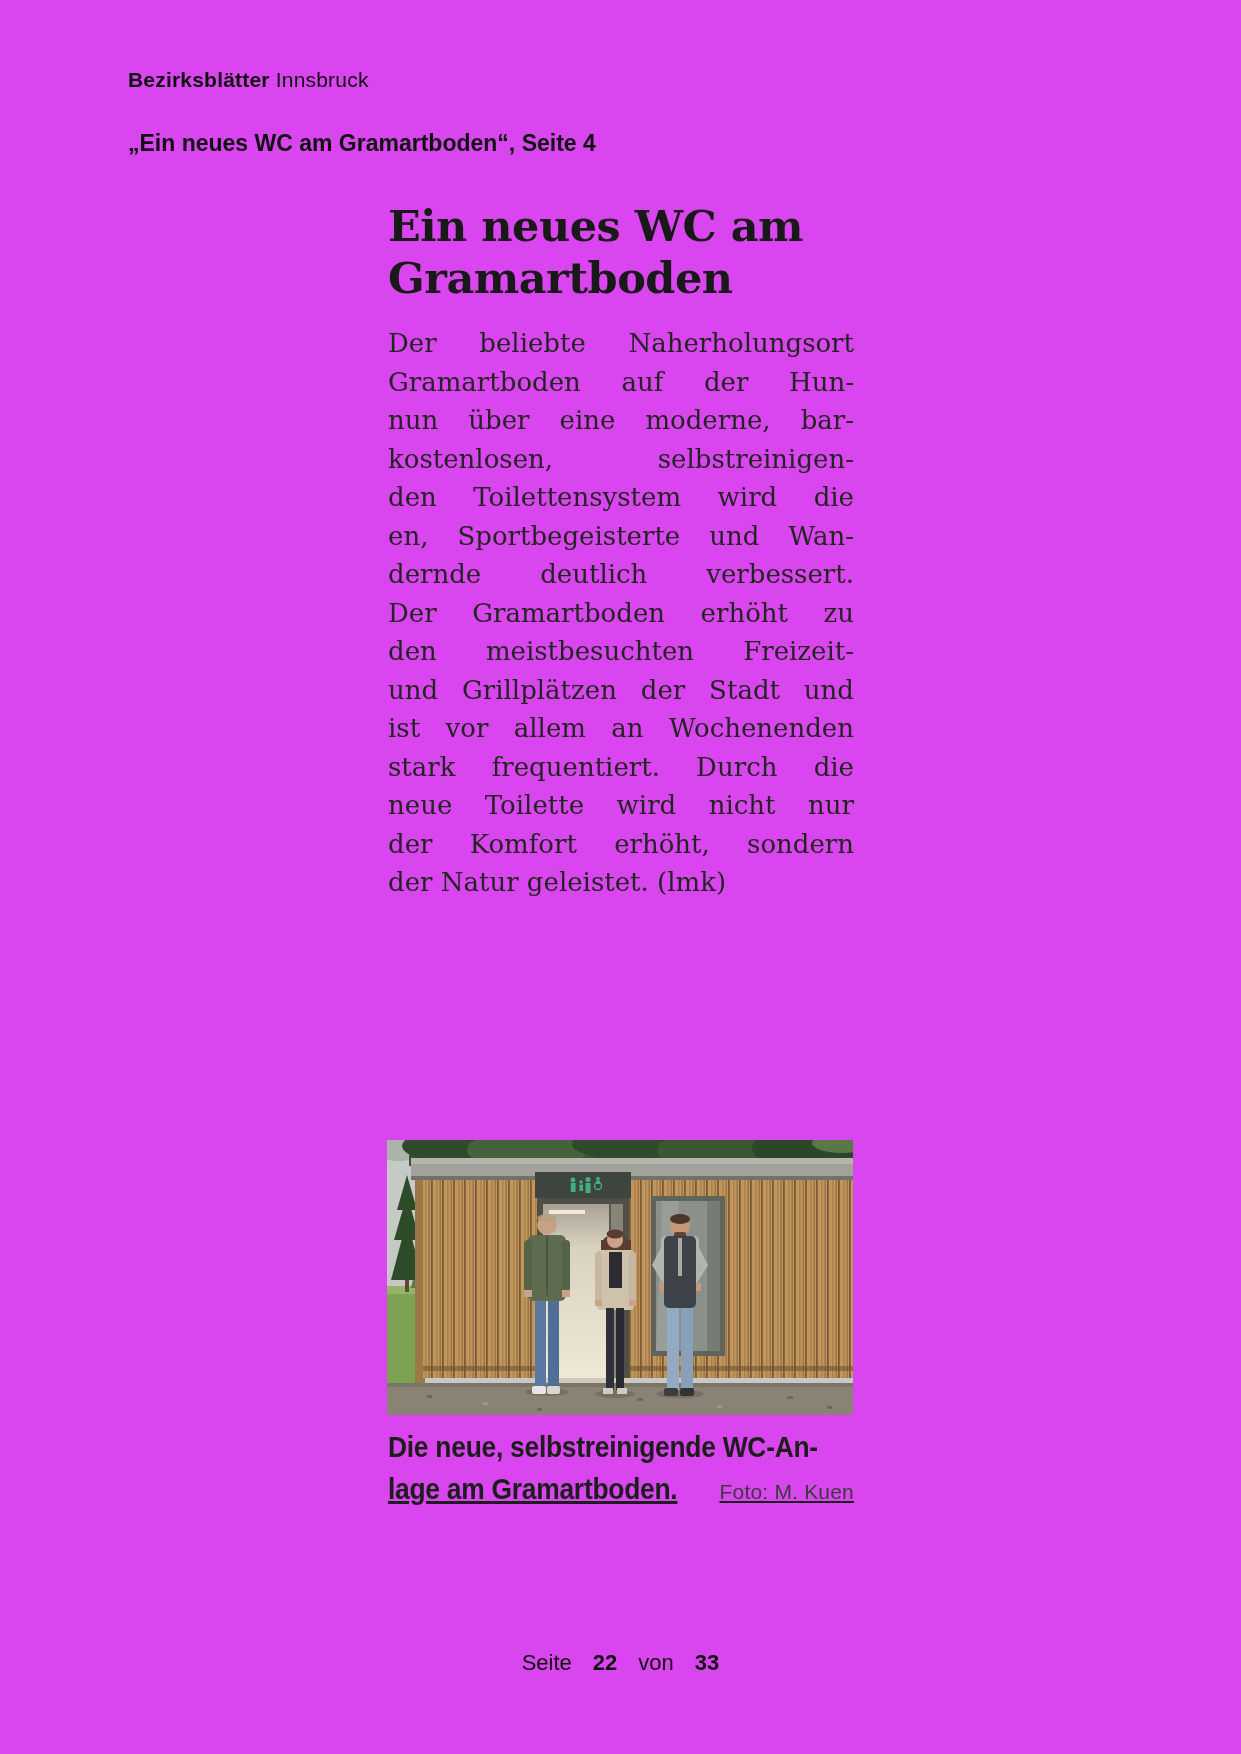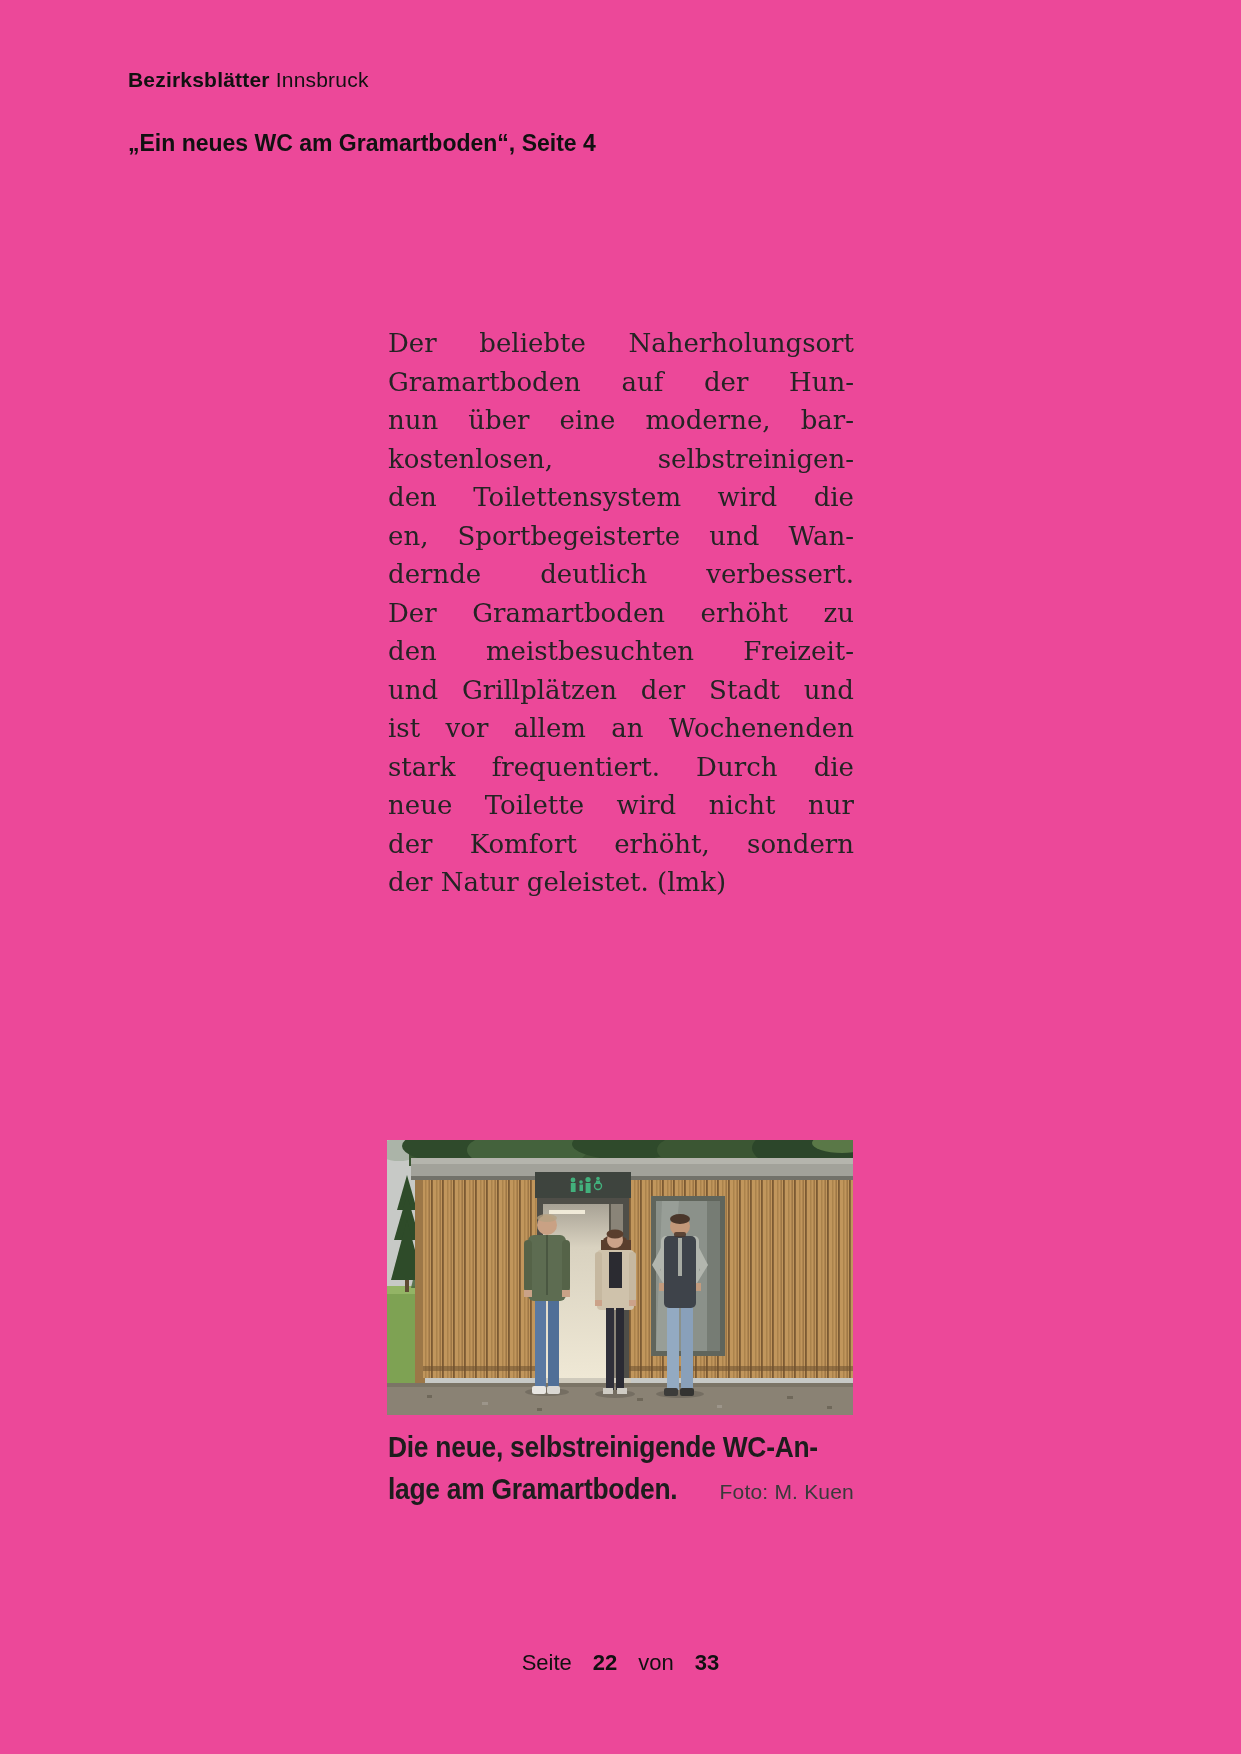--- a/index.html
+++ b/index.html
@@ -1,20 +1,20 @@
 <!DOCTYPE html>
 <html lang="de"><head>
 <meta charset="utf-8">
 <style>
   html,body{margin:0;padding:0;background:#e8e8e8;}
   .page{
     position:relative;
     width:1241px;height:1754px;
     margin:0 auto;
-    background:#ec4899;
+    background:#d946ef;
     overflow:hidden;
     font-family:"Liberation Sans",sans-serif;
     color:#1c1c1c;
   }
   
   .masthead{
     position:absolute;left:128px;top:68px;
     font-size:21px;letter-spacing:.2px;color:#111;
   }
   .masthead .brand{font-weight:bold;}
@@ -42,21 +42,21 @@
   .photo-wrap{
     position:absolute;left:387px;top:1140px;width:466px;height:275px;
   }
   .photo-wrap svg{display:block;width:466px;height:275px;}
   
   .caption{
     position:absolute;left:388px;top:1426px;width:466px;
     font-family:"Liberation Sans",sans-serif;
     color:#1d1d1d;
   }
-  .cap-line{height:42px;line-height:42px;}
+  .cap-line{height:42px;line-height:42px;text-decoration:underline;}
   .cap-bold{
     display:inline-block;
     font-weight:bold;font-size:30px;letter-spacing:-.3px;
     transform:scaleX(.88);transform-origin:0 50%;
     white-space:nowrap;
   }
   .cap-row{display:flex;align-items:baseline;}
   .credit{
     margin-left:auto;
     font-size:21px;color:#3a3a3a;letter-spacing:.2px;
@@ -75,20 +75,24 @@
 
 <div class="page">
 
   <div class="masthead">
     <span class="brand">Bezirksblätter</span>
     <span>Innsbruck</span>
   </div>
 
   <div class="clip-ref">„Ein neues WC am Gramartboden“, Seite 4</div>
 
+  <div class="article-title">
+    <div>Ein neues WC am</div>
+    <div>Gramartboden</div>
+  </div>
 
   <div class="article-body">
       <div class="body-line">Der beliebte Naherholungsort</div>
       <div class="body-line">Gramartboden auf der Hun-</div>
       <div class="body-line">nun über eine moderne, bar-</div>
       <div class="body-line">kostenlosen, selbstreinigen-</div>
       <div class="body-line">den Toilettensystem wird die</div>
       <div class="body-line">en, Sportbegeisterte und Wan-</div>
       <div class="body-line">dernde deutlich verbessert.</div>
       <div class="body-line">Der Gramartboden erhöht zu</div>

